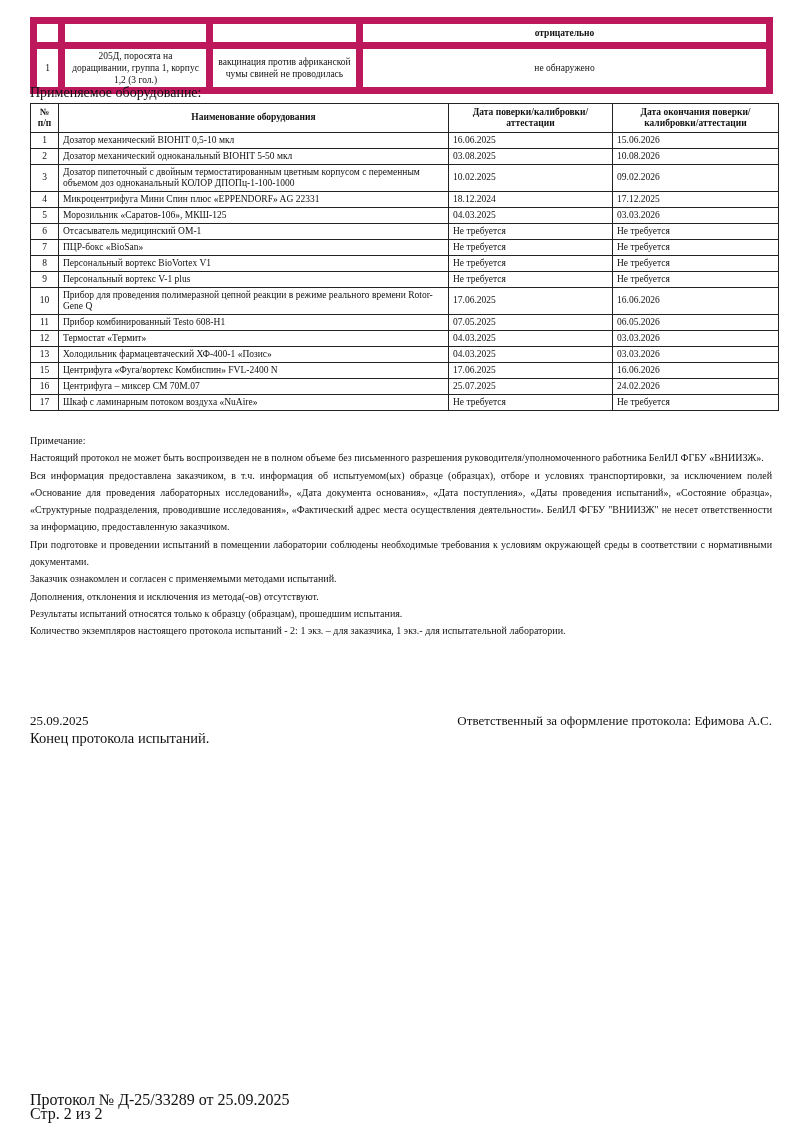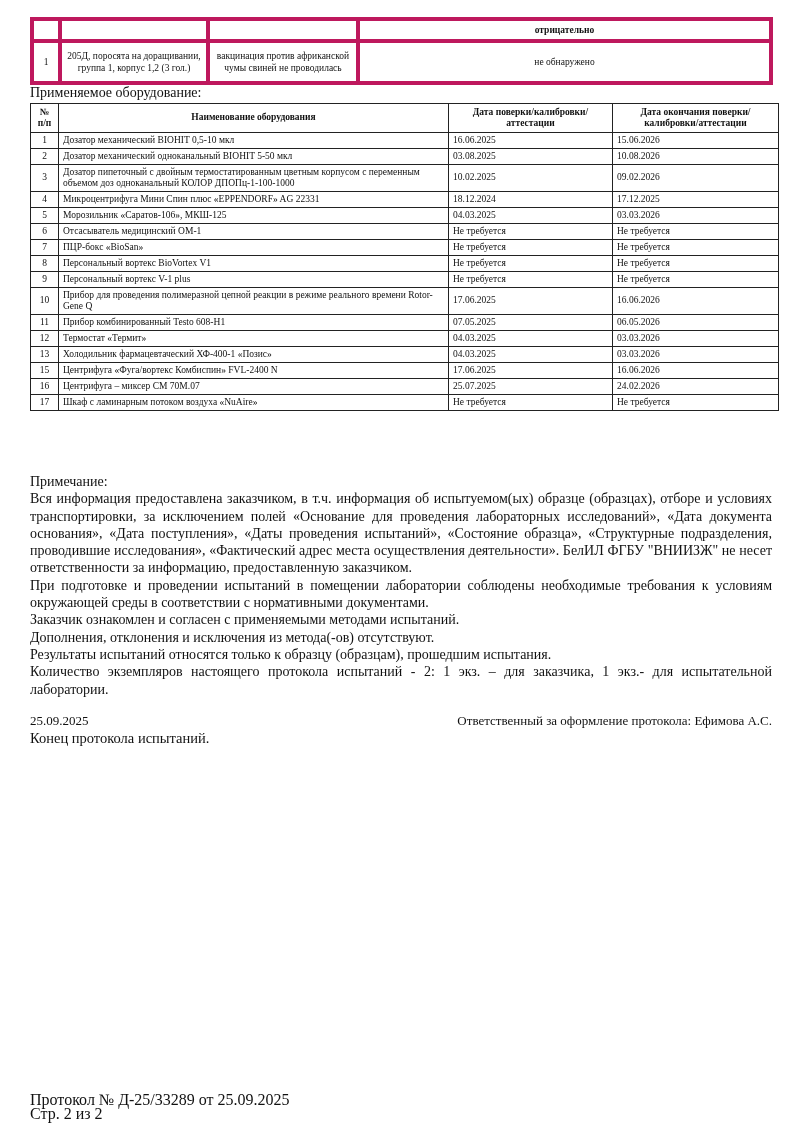--- a/index.html
+++ b/index.html
@@ -2,33 +2,33 @@
 <html><head>
 <meta charset="utf-8">
 <style>
   html, body { margin: 0; padding: 0; background: #ffffff; }
   body {
     width: 800px; height: 1132px; position: relative; overflow: hidden;
     font-family: "Liberation Serif", "DejaVu Serif", serif; color: #111;
   }
   table { border-collapse: collapse; }
   .t1 { position: absolute; left: 30px; top: 17px; width: 743px; }
-  .t1 td { border: 4px solid #be185d; font-size: 9.5px; text-align: center; vertical-align: middle; line-height: 12px; padding: 0 4px; }
+  .t1 td { border: 7px solid #be185d; font-size: 9.5px; text-align: center; vertical-align: middle; line-height: 12px; padding: 0 4px; }
   .t1 .hdr td { height: 18px; }
   .t1 .hdr td.bold { font-weight: bold; }
   .t1 .row td { height: 38px; }
   .equip-title { position: absolute; left: 30px; top: 85px; font-size: 14px; }
   .t2 { position: absolute; left: 30px; top: 103px; width: 749px; }
   .t2 td, .t2 th { border: 1px solid #222; font-size: 9.5px; line-height: 11.5px; vertical-align: middle; padding: 0 4px; }
   .t2 th { font-weight: bold; text-align: center; height: 28px; }
   .t2 td.num { text-align: center; }
   .t2 td.date { text-align: left; }
   .t2 tr.r1 td { height: 15px; }
   .t2 tr.r2 td { height: 26px; }
-  .notes { position: absolute; left: 30px; top: 432px; width: 742px; font-size: 14px; line-height: 17.3px; margin-top: 41px; }
+  .notes { position: absolute; left: 30px; top: 432px; width: 742px; font-size: 10px; line-height: 17.3px; }
   .notes p { margin: 0; }
   .notes .j { text-align: justify; text-align-last: left; }
   .sign-date { position: absolute; left: 30px; top: 713px; font-size: 13px; }
   .sign-resp { position: absolute; right: 28px; top: 713px; font-size: 13px; }
   .end { position: absolute; left: 30px; top: 730px; font-size: 14.5px; }
   .footer { position: absolute; left: 30px; top: 1093px; width: 752px; font-size: 16px; line-height: 14px; font-family: Liberation Serif, serif; }
   .footer .line2 { display: flex; justify-content: space-between; }
 </style>
 </head>
 <body>
@@ -168,20 +168,21 @@
         <td class="num">17</td>
         <td>Шкаф с ламинарным потоком воздуха «NuAire»</td>
         <td class="date">Не требуется</td>
         <td class="date">Не требуется</td>
       </tr>
   </tbody>
 </table>
 
 <div class="notes">
   <p>Примечание:</p>
+  <p class="j">Настоящий протокол не может быть воспроизведен не в полном объеме без письменного разрешения руководителя/уполномоченного работника БелИЛ ФГБУ «ВНИИЗЖ».</p>
   <p class="j">Вся информация предоставлена заказчиком, в т.ч. информация об испытуемом(ых) образце (образцах), отборе и условиях транспортировки, за исключением полей «Основание для проведения лабораторных исследований», «Дата документа основания», «Дата поступления», «Даты проведения испытаний», «Состояние образца», «Структурные подразделения, проводившие исследования», «Фактический адрес места осуществления деятельности». БелИЛ ФГБУ "ВНИИЗЖ" не несет ответственности за информацию, предоставленную заказчиком.</p>
   <p class="j">При подготовке и проведении испытаний в помещении лаборатории соблюдены необходимые требования к условиям окружающей среды в соответствии с нормативными документами.</p>
   <p class="j">Заказчик ознакомлен и согласен с применяемыми методами испытаний.</p>
   <p class="j">Дополнения, отклонения и исключения из метода(-ов) отсутствуют.</p>
   <p class="j">Результаты испытаний относятся только к образцу (образцам), прошедшим испытания.</p>
   <p class="j">Количество экземпляров настоящего протокола испытаний - 2: 1 экз. – для заказчика, 1 экз.- для испытательной лаборатории.</p>
 </div>
 
 <div class="sign-date">25.09.2025</div>
 <div class="sign-resp">Ответственный за оформление протокола: Ефимова А.С.</div>

